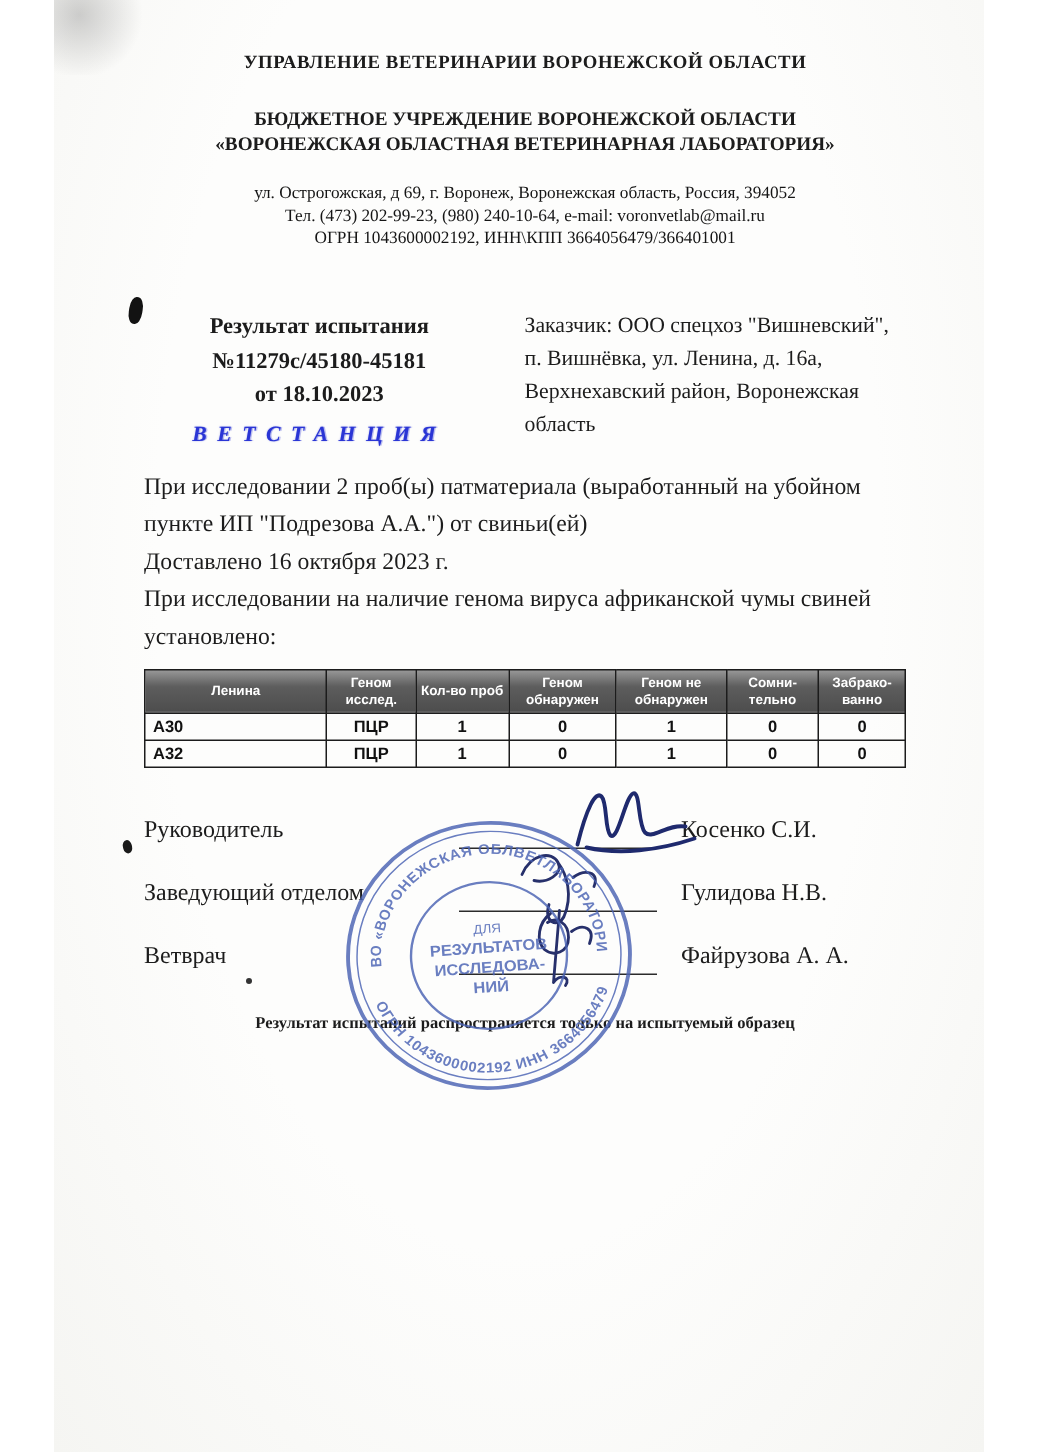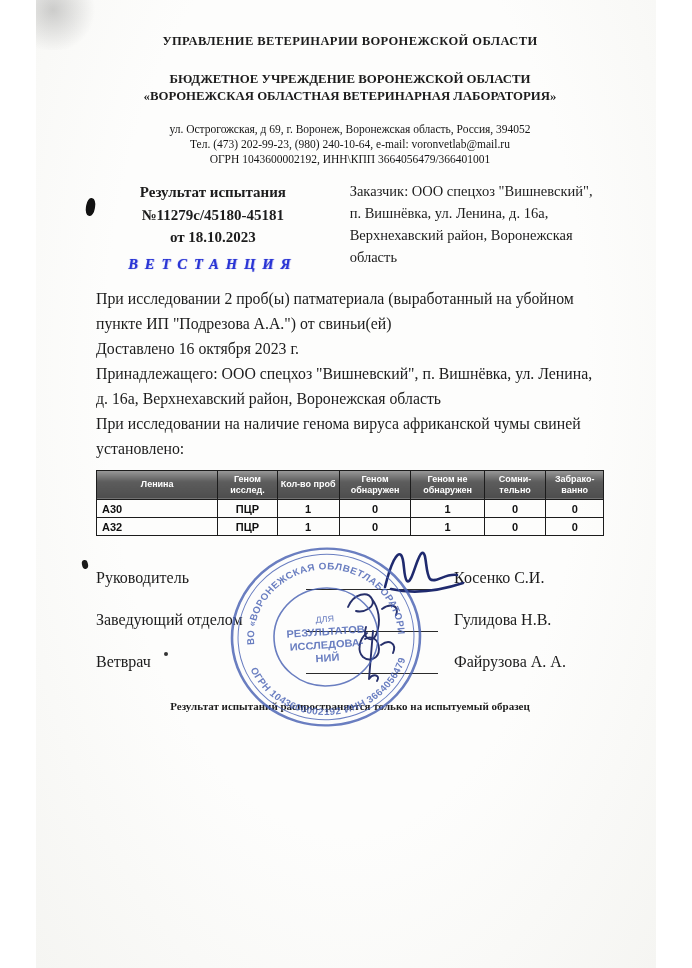--- a/index.html
+++ b/index.html
@@ -18,21 +18,21 @@
     position:absolute; left:-28px; top:-30px; width:90px; height:80px;
     background: radial-gradient(circle, rgba(120,120,120,.35), rgba(120,120,120,0) 70%);
     pointer-events:none;
   }
   
   .org-dept{ text-align:center; font-size:12.5px; font-weight:bold; letter-spacing:.4px; }
   .org-inst{ text-align:center; font-size:12.8px; font-weight:bold; line-height:1.35; }
   .org-inst-wrap{ margin-top:22px; }
   .contacts{ text-align:center; font-size:11.5px; line-height:1.33; margin-top:16px; color:#151515; }
   
-  .two-col{ display:flex; margin-top:14px; }
+  .two-col{ display:flex; margin-top:40px; }
   .result-block{ width:46%; text-align:center; }
   .result-line{ font-weight:bold; font-size:15px; line-height:1.5; }
   .vetstamp{
     margin-top:7px; font-weight:bold; font-size:14.5px;
     color:#2a35d5; letter-spacing:7px;
     text-shadow:0 0 1px rgba(42,53,213,.55), 1px 0 0 rgba(42,53,213,.25);
     font-family:"Liberation Serif", serif;
     font-style:italic;
   }
   .customer-block{ width:54%; padding-left:20px; font-size:14.5px; line-height:1.5; }
@@ -112,21 +112,20 @@
       <div class="result-line">№11279с/45180-45181</div>
       <div class="result-line">от 18.10.2023</div>
       <div class="vetstamp">ВЕТСТАНЦИЯ</div>
     </div>
     <div class="customer-block">Заказчик: ООО спецхоз "Вишневский", п. Вишнёвка, ул. Ленина, д. 16а, Верхнехавский район, Воронежская область</div>
   </div>
 
   <div class="body-text">
     <p>При исследовании 2 проб(ы) патматериала (выработанный на убойном пункте ИП "Подрезова А.А.") от свиньи(ей)</p>
     <p>Доставлено 16 октября 2023 г.</p>
-    <p>Принадлежащего: ООО спецхоз "Вишневский", п. Вишнёвка, ул. Ленина, д. 16а, Верхнехавский район, Воронежская область</p>
     <p>При исследовании на наличие генома вируса африканской чумы свиней установлено:</p>
   </div>
 
   <table class="results-table">
     <colgroup>
       <col style="width:150px">
         <col style="width:66px">
         <col style="width:74px">
       <col style="width:78px">
         <col style="width:80px">

